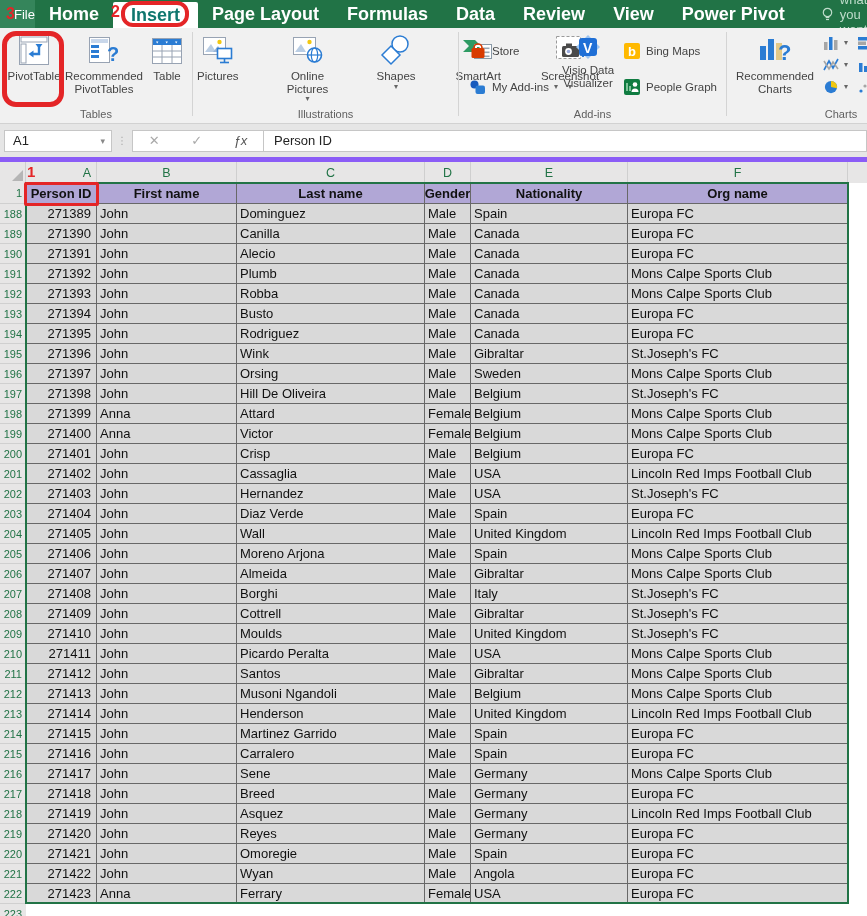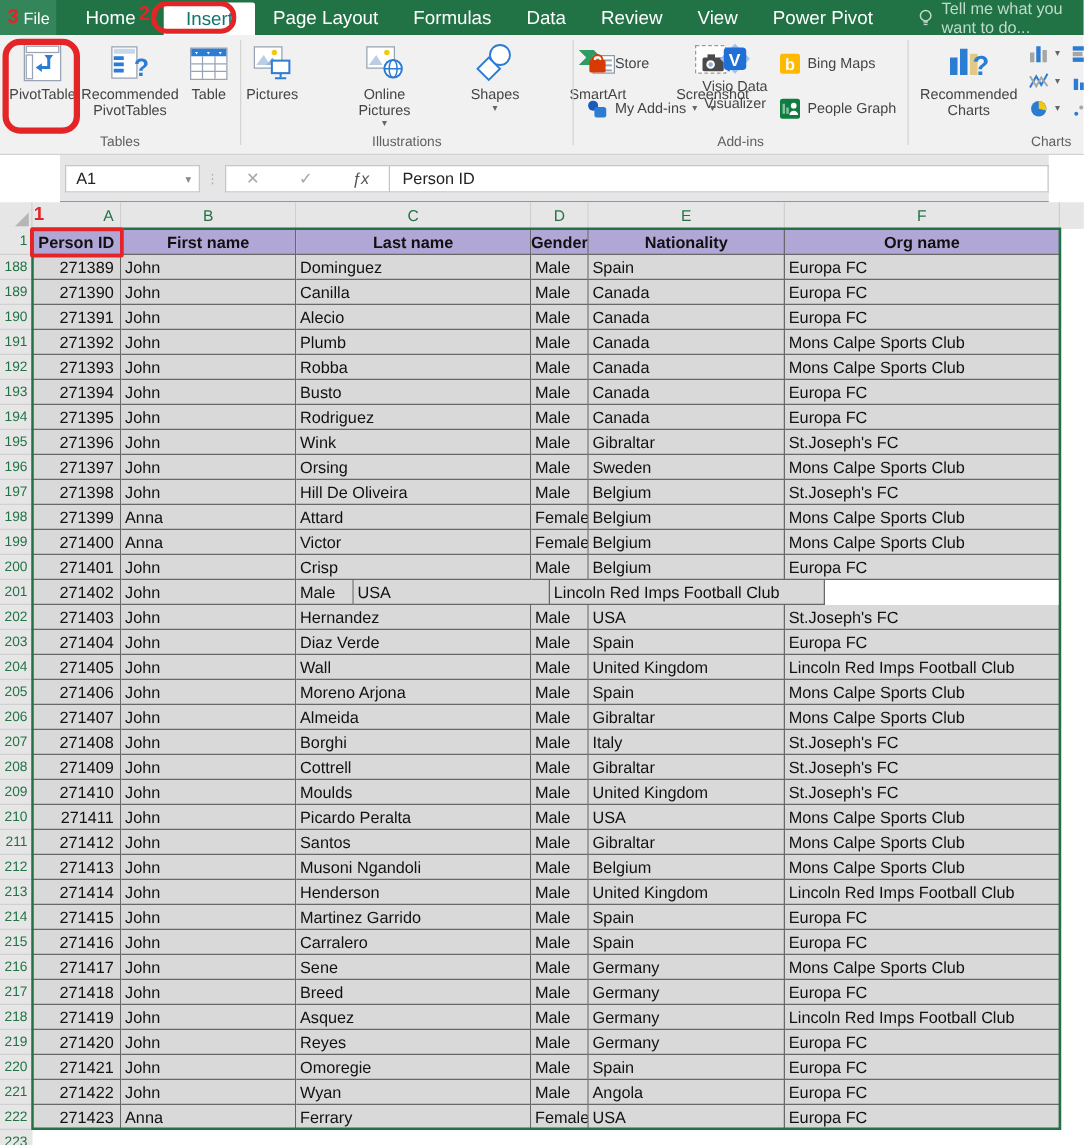--- a/index.html
+++ b/index.html
@@ -5,43 +5,43 @@
   * { margin:0; padding:0; box-sizing:border-box; }
   html,body { width:867px; height:916px; overflow:hidden; background:#fff;
     font-family:"Liberation Sans", sans-serif; }
   .stage { position:relative; width:867px; height:916px; overflow:hidden; }
 
   
   .tabbar { position:absolute; left:0; top:0; width:867px; height:28px;
     background:#217346; display:flex; align-items:center; }
   .file-tab { width:58px; height:28px; background:#35855b; color:#fff;
     font-size:13px; display:flex; align-items:center; justify-content:center; padding-left:14px; }
-  .rtab { color:#fff; font-size:15px; padding:0 14px; height:28px;
-    display:flex; align-items:center; white-space:nowrap; }
+  .rtab { color:#fff; font-size:18px; padding:0 14px; height:28px;
+    display:flex; align-items:center; white-space:nowrap;font-weight:bold; }
   .rtab.active { background:#fff; color:#0f766e; height:26px; margin-top:2px;
     border-radius:2px 2px 0 0; padding:0 18px; }
   .tellme { color:#bfdccb; font-size:13px; display:flex; align-items:center; gap:6px; margin-left:22px; }
 
   
   .ribbon { position:absolute; left:0; top:28px; width:867px; height:96px;
     background:#f1f1f1; border-bottom:1px solid #d2d2d2; }
   .rgroup { position:absolute; top:0; height:95px; }
   .rgroup .glabel { position:absolute; left:0; right:0; bottom:3px; text-align:center;
     font-size:11px; color:#5f5f5f; }
   .gdivider { position:absolute; top:4px; height:84px; width:1px; background:#d4d4d4; }
   .bigbtn { display:flex; flex-direction:column; align-items:center; padding-top:5px;
     color:#444; font-size:11.5px; line-height:12.5px; text-align:center; }
   .bigbtn .ic { width:34px; height:34px; display:flex; align-items:center; justify-content:center; margin-bottom:3px; }
   .smallbtn { display:flex; align-items:center; gap:5px; color:#444; font-size:11.5px; white-space:nowrap; }
   .drop { color:#666; font-size:8px; line-height:8px; }
   .tables-row { display:flex; align-items:flex-start; padding-left:3px; gap:2px; }
 
   
-  .fbar { position:absolute; left:0; top:124px; width:791px; height:38px;
-    background:#e6e6e6; display:flex; align-items:center; border-bottom:1px solid #8b5cf6;margin-left:48px; }
+  .fbar { position:absolute; left:0; top:124px; width:867px; height:38px;
+    background:#e6e6e6; display:flex; align-items:center; border-bottom:5px solid #8b5cf6; }
   .namebox { width:108px; height:22px; background:#fff; border:1px solid #c6c6c6;
     margin-left:4px; display:flex; align-items:center; font-size:13px; color:#222; padding-left:8px; }
   .namebox .nb-arrow { margin-left:auto; padding-right:6px; color:#888; font-size:9px; }
   .fdots { color:#aaa; font-size:10px; letter-spacing:0; margin:0 5px; }
   .fbtns { height:22px; background:#fff; border:1px solid #c6c6c6; display:flex;
     align-items:center; width:132px; justify-content:space-around; color:#a9a9a9; font-size:13px; }
   .fbtns .fx { color:#555; font-style:italic; font-size:13px; }
   .fcontent { height:22px; background:#fff; border:1px solid #c6c6c6; border-left:none;
     flex:1; margin-right:0; display:flex; align-items:center; padding-left:10px;
     font-size:13px; color:#222; }
@@ -537,20 +537,21 @@
     <div class="cell c3">Crisp</div>
     <div class="cell c4">Male</div>
     <div class="cell c5">Belgium</div>
     <div class="cell c6">Europa FC</div>
   </div>
 
   <div class="srow">
     <div class="rn">201</div>
     <div class="cell c1">271402</div>
     <div class="cell c2">John</div>
+    <div class="cell c3">Cassaglia</div>
     <div class="cell c4">Male</div>
     <div class="cell c5">USA</div>
     <div class="cell c6">Lincoln Red Imps Football Club</div>
   </div>
 
   <div class="srow">
     <div class="rn">202</div>
     <div class="cell c1">271403</div>
     <div class="cell c2">John</div>
     <div class="cell c3">Hernandez</div>

